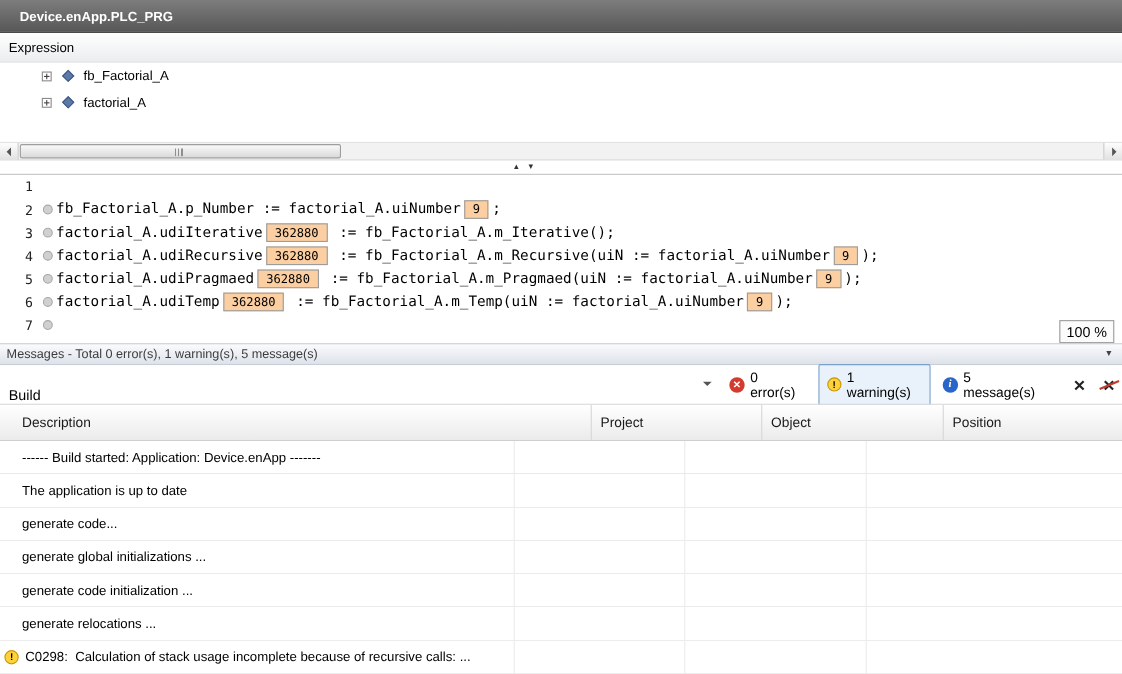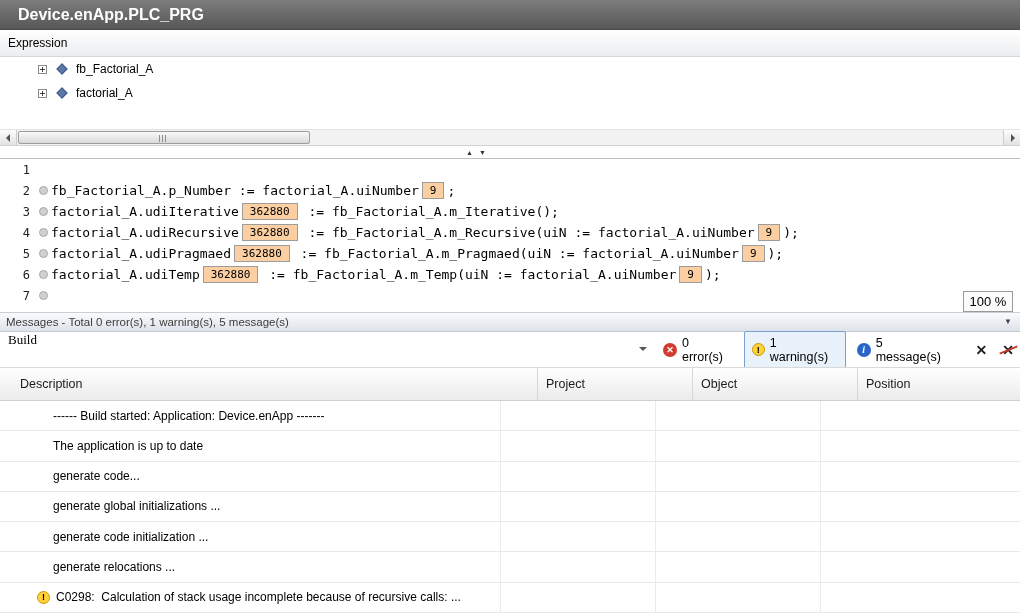--- a/index.html
+++ b/index.html
@@ -3,21 +3,21 @@
 <meta charset="utf-8">
 <style>
   * { margin:0; padding:0; box-sizing:border-box; }
   html,body { background:#fff; }
   body { width:1020px; height:613px; font-family:"Liberation Sans",sans-serif; overflow:hidden; }
   #screen { position:relative; width:1020px; height:613px; background:#fff; overflow:hidden; }
 
   
   .titlebar { position:absolute; top:0; left:0; width:100%; height:30px;
     background:linear-gradient(#7d7d7d,#575757); color:#fff; font-weight:bold;
-    font-size:16px; line-height:30px; padding-left:18px; border-bottom:1px solid #4a4a4a; }
+    font-size:12px; line-height:30px; padding-left:18px; border-bottom:1px solid #4a4a4a; }
 
   
   .watch-header { position:absolute; top:30px; left:0; width:100%; height:27px;
     background:linear-gradient(#ffffff,#ebedef); border-bottom:1px solid #d8d8d8;
     font-size:12px; line-height:26px; padding-left:8px; color:#000; }
   .tree { position:absolute; top:57px; left:0; width:100%; height:72px; background:#fff; }
   .tree-row { height:24px; display:flex; align-items:center; font-size:12px; color:#000;margin-left:32px; }
   .expander { width:9px; height:9px; border:1px solid #8a8a8a; background:#fff; position:relative; margin-left:6px; flex:0 0 auto; }
   .expander::before { content:""; position:absolute; left:1px; top:3px; width:5px; height:1px; background:#444; }
   .expander::after  { content:""; position:absolute; left:3px; top:1px; width:1px; height:5px; background:#444; }
@@ -57,22 +57,22 @@
 
   
   .msg-header { position:absolute; top:312px; left:0; width:100%; height:20px;
     background:linear-gradient(#fafbfd,#dde2ea); border-top:1px solid #c8cdd6; border-bottom:1px solid #c3c9d3;
     font-size:11.5px; color:#3c3c3c; line-height:18px; padding-left:6px; }
   .msg-header .drop { position:absolute; right:8px; top:0; font-size:8px; color:#444; line-height:18px; }
 
   
   .msg-toolbar { position:absolute; top:332px; left:0; width:100%; height:35px; background:#fff;
     display:flex; align-items:center; }
-  .combo { position:relative; width:655px; height:100%; display:flex; align-items:flex-start;
-    padding-left:8px; font-size:13px; color:#000; flex:0 0 auto;font-family:Liberation Serif, serif; }
+  .combo { position:relative; width:655px; height:100%; display:flex; align-items:flex-end;
+    padding-left:8px; font-size:13px; color:#000; flex:0 0 auto; }
   .combo-arrow { position:absolute; right:8px; top:15px; width:0; height:0;
     border:4px solid transparent; border-top-color:#555; border-bottom:0; }
   .filter { display:flex; align-items:center; gap:5px; font-size:12.5px; color:#000;
     padding:4px 7px; margin-right:3px; border:1px solid transparent; }
   .filter.active { border:1px solid #7aa0cc; background:#e9f2fb; border-radius:2px; }
   .sicon { width:14px; height:14px; border-radius:50%; display:flex; align-items:center; justify-content:center;
     font-size:9px; font-weight:bold; color:#fff; flex:0 0 auto; }
   .sicon.err  { background:#d23b30; }
   .sicon.warn { background:#ffd23b; border:1px solid #c99700; color:#000; width:13px; height:13px; }
   .sicon.info { background:#2a66c8; font-style:italic; font-family:"Liberation Serif",serif; font-size:10px; }
@@ -85,21 +85,21 @@
   .thead { position:absolute; top:367px; left:0; width:100%; height:34px; display:flex;
     background:linear-gradient(#ffffff,#ebebeb); border-top:1px solid #d9d9d9; border-bottom:1px solid #cfcfcf; }
   .th { line-height:32px; font-size:12.5px; color:#1a1a1a; border-right:1px solid #d6d6d6; padding-left:8px; }
   .th.desc { width:538px; padding-left:20px; }
   .th.proj { width:155px; } .th.obj { width:165px; } .th.pos { flex:1; border-right:none; }
 
   .tbody { position:absolute; top:401px; left:0; width:100%; height:212px; display:flex; flex-direction:column; }
   .trow { flex:1; display:flex; border-bottom:1px solid #e9e9e9; font-size:12px; color:#000; background:#fff; }
   .trow.shaded { background:#ebebeb; }
   .td { border-right:1px solid #ebebeb; display:flex; align-items:center; }
-  .td.desc { width:468px; padding-left:20px; gap:6px;margin-left:33px; }
+  .td.desc { width:468px; padding-left:20px; gap:6px; }
   .trow.warnrow .td.desc { padding-left:4px; }
   .td.proj { width:155px; } .td.obj { width:165px; } .td.pos { flex:1; border-right:none; }
   .desc-text { white-space:pre; }
   .row-warn-icon { width:13px; height:13px; border-radius:50%; background:#ffd23b; border:1px solid #c99700;
     color:#000; font-size:9px; font-weight:bold; display:flex; align-items:center; justify-content:center; flex:0 0 auto; }
 </style>
 </head>
 <body>
 
 <div id="screen">

